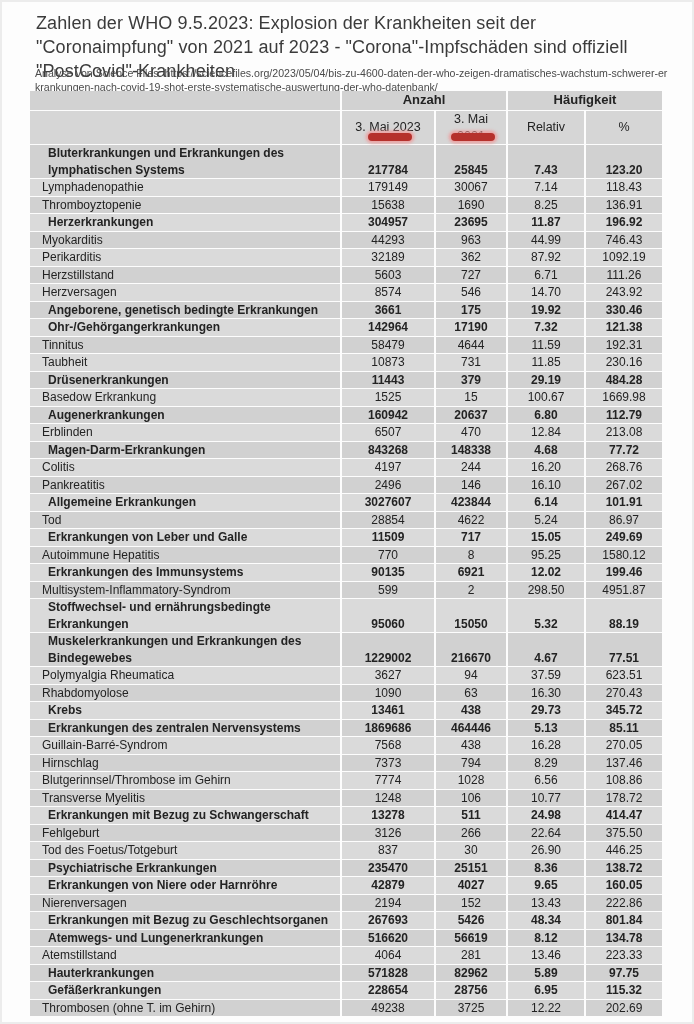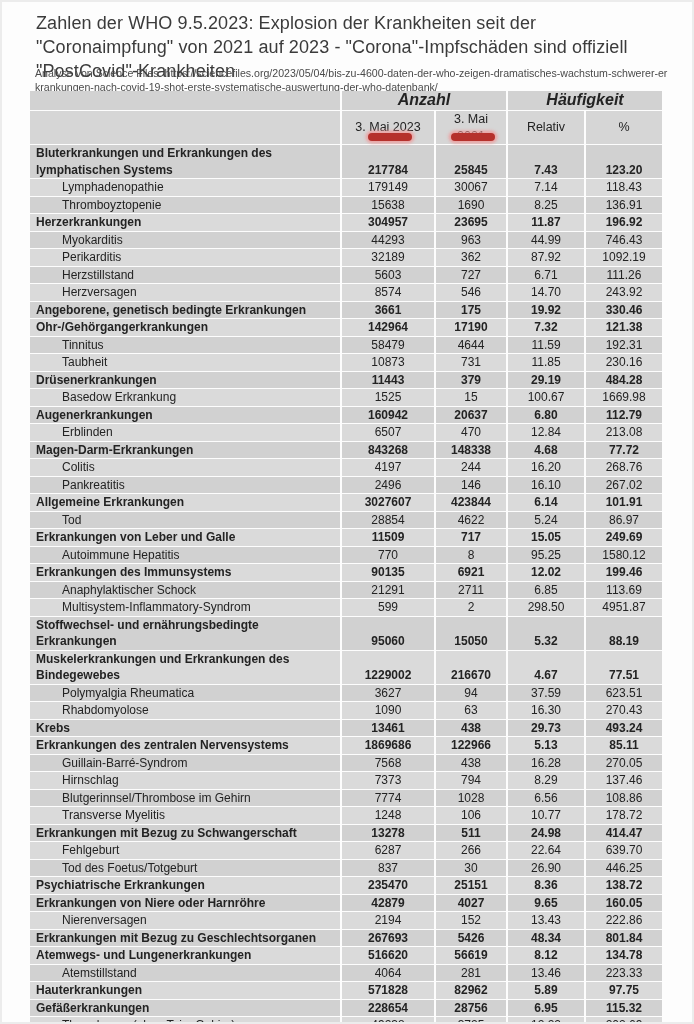--- a/index.html
+++ b/index.html
@@ -52,26 +52,26 @@
   th, td {
     background: #d4d4d4;
     color: #232323;
     font-size: 12px;
     line-height: 16.5px;
     padding: 0 6px;
     vertical-align: bottom;
     overflow: hidden;
   }
   thead th { height: 19px; vertical-align: middle; text-align: center; }
-  thead tr.group-row th { font-weight: bold; font-size: 16px; background: #d2d2d2; font-style: italic; }
+  thead tr.group-row th { font-weight: bold; font-size: 13px; background: #d2d2d2; }
   thead tr.col-row th   { font-weight: 400; font-size: 12.5px; background: #d6d6d6; }
   thead th.corner { background: #d4d4d4; }
   tbody td.num { text-align: center; font-weight: 400; }
-  tbody td.label { text-align: left; padding-left: 32px; }
-  tbody tr.group td.label { padding-left: 6px; }
+  tbody td.label { text-align: left; padding-left: 12px; }
+  tbody tr.group td.label { padding-left: 18px; }
   tbody tr.group td { font-weight: bold; }
   tbody tr:nth-child(odd) td  { background: #d1d1d1; }
   tbody tr:nth-child(even) td { background: #dadada; }
   .mark {
     position: absolute;
     width: 44px; height: 8px;
     border-radius: 5px;
     background: #b5312c;
     box-shadow: 0 0 3px 2.5px rgba(240, 150, 150, 0.75);
   }
@@ -273,27 +273,20 @@
     <td class="num">1580.12</td>
   </tr>
           <tr class="group">
     <td class="label">Erkrankungen des Immunsystems</td>
     <td class="num">90135</td>
     <td class="num">6921</td>
     <td class="num">12.02</td>
     <td class="num">199.46</td>
   </tr>
           <tr>
-    <td class="label">Anaphylaktischer Schock</td>
-    <td class="num">21291</td>
-    <td class="num">2711</td>
-    <td class="num">6.85</td>
-    <td class="num">113.69</td>
-  </tr>
-          <tr>
     <td class="label">Multisystem-Inflammatory-Syndrom</td>
     <td class="num">599</td>
     <td class="num">2</td>
     <td class="num">298.50</td>
     <td class="num">4951.87</td>
   </tr>
           <tr class="group">
     <td class="label">Stoffwechsel- und ernährungsbedingte Erkrankungen</td>
     <td class="num">95060</td>
     <td class="num">15050</td>
@@ -319,26 +312,26 @@
     <td class="num">1090</td>
     <td class="num">63</td>
     <td class="num">16.30</td>
     <td class="num">270.43</td>
   </tr>
           <tr class="group">
     <td class="label">Krebs</td>
     <td class="num">13461</td>
     <td class="num">438</td>
     <td class="num">29.73</td>
-    <td class="num">493.24</td>
+    <td class="num">345.72</td>
   </tr>
           <tr class="group">
     <td class="label">Erkrankungen des zentralen Nervensystems</td>
     <td class="num">1869686</td>
-    <td class="num">122966</td>
+    <td class="num">464446</td>
     <td class="num">5.13</td>
     <td class="num">85.11</td>
   </tr>
           <tr>
     <td class="label">Guillain-Barré-Syndrom</td>
     <td class="num">7568</td>
     <td class="num">438</td>
     <td class="num">16.28</td>
     <td class="num">270.05</td>
   </tr>
@@ -365,24 +358,24 @@
   </tr>
           <tr class="group">
     <td class="label">Erkrankungen mit Bezug zu Schwangerschaft</td>
     <td class="num">13278</td>
     <td class="num">511</td>
     <td class="num">24.98</td>
     <td class="num">414.47</td>
   </tr>
           <tr>
     <td class="label">Fehlgeburt</td>
-    <td class="num">6287</td>
+    <td class="num">3126</td>
     <td class="num">266</td>
     <td class="num">22.64</td>
-    <td class="num">639.70</td>
+    <td class="num">375.50</td>
   </tr>
           <tr>
     <td class="label">Tod des Foetus/Totgeburt</td>
     <td class="num">837</td>
     <td class="num">30</td>
     <td class="num">26.90</td>
     <td class="num">446.25</td>
   </tr>
           <tr class="group">
     <td class="label">Psychiatrische Erkrankungen</td>

